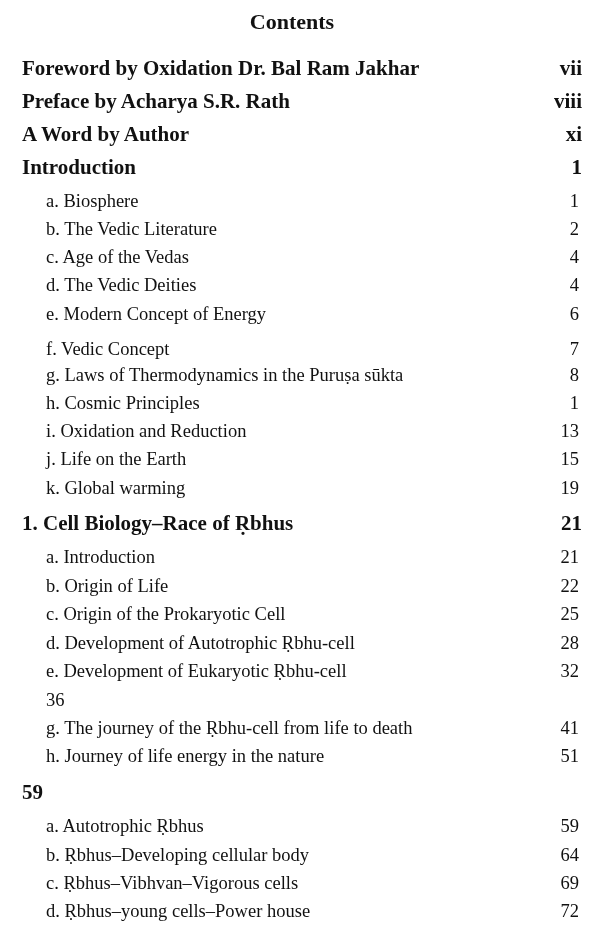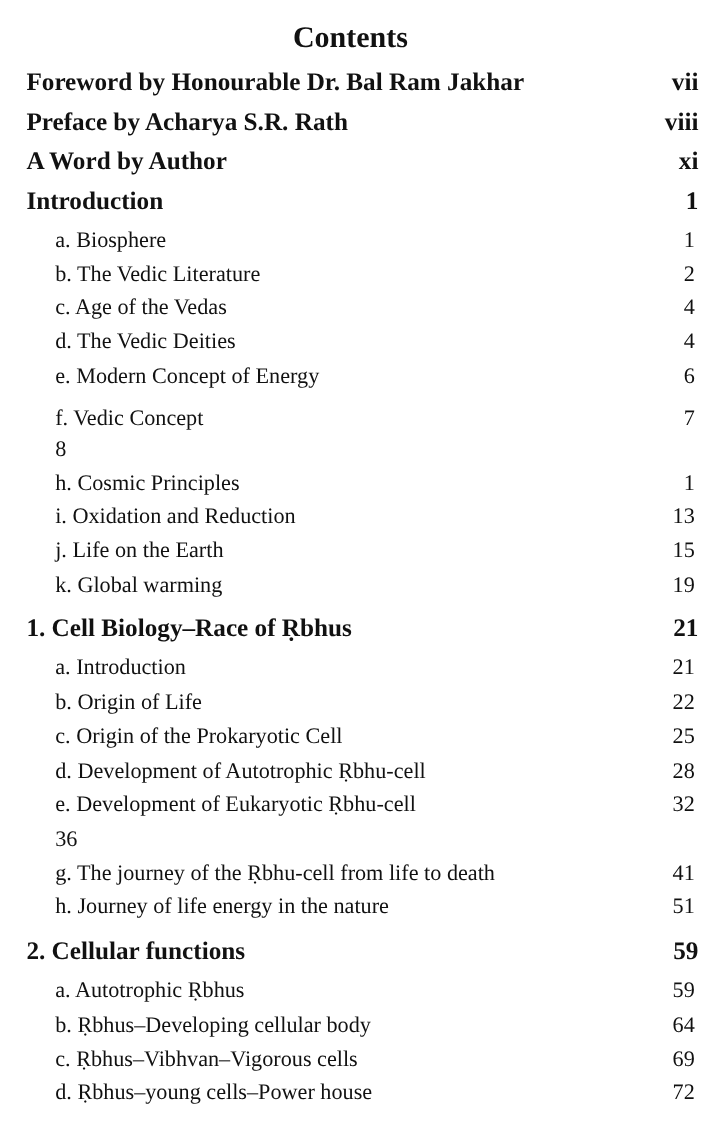--- a/index.html
+++ b/index.html
@@ -1,30 +1,30 @@
 <!DOCTYPE html>
 <html><head>
 <meta charset="utf-8">
 <style>
   html, body { margin:0; padding:0; background:#ffffff; }
   body { width:600px; height:944px; position:relative; overflow:hidden; color:#111; font-family:"Liberation Serif", serif; }
-  .title { position:absolute; left:0; width:584px; top:16px; text-align:center; font-weight:bold; font-size:25px; line-height:32px; }
+  .title { position:absolute; left:0; width:584px; top:6px; text-align:center; font-weight:bold; font-size:22px; line-height:32px; }
   .row { position:absolute; left:22px; width:560px; height:30px; display:flex; justify-content:space-between; align-items:center; }
   .row.major { font-weight:bold; font-size:21px; }
   .row.minor { left:46px; width:533px; font-size:18.5px; }
   .row .label { white-space:nowrap; }
   .row .page { text-align:left; }
 </style>
 </head>
 <body>
 
 <div class="title">Contents</div>
 
 <div class="row major" style="top:53px">
-    <span class="label">Foreword by Honourable Dr. Bal Ram Jakhar</span>
+    <span class="label">Foreword by Oxidation Dr. Bal Ram Jakhar</span>
     <span class="page">vii</span>
   </div>
 <div class="row major" style="top:86px">
     <span class="label">Preface by Acharya S.R. Rath</span>
     <span class="page">viii</span>
   </div>
 <div class="row major" style="top:119px">
     <span class="label">A Word by Author</span>
     <span class="page">xi</span>
   </div>
@@ -51,20 +51,21 @@
   </div>
 <div class="row minor" style="top:299px">
     <span class="label">e. Modern Concept of Energy</span>
     <span class="page">6</span>
   </div>
 <div class="row minor" style="top:334px">
     <span class="label">f. Vedic Concept</span>
     <span class="page">7</span>
   </div>
 <div class="row minor" style="top:360px">
+    <span class="label">g. Laws of Thermodynamics in the Puruṣa sūkta</span>
     <span class="page">8</span>
   </div>
 <div class="row minor" style="top:388px">
     <span class="label">h. Cosmic Principles</span>
     <span class="page">1</span>
   </div>
 <div class="row minor" style="top:416px">
     <span class="label">i. Oxidation and Reduction</span>
     <span class="page">13</span>
   </div>
@@ -108,21 +109,20 @@
 <div class="row minor" style="top:713px">
     <span class="label">g. The journey of the Ṛbhu-cell from life to death</span>
     <span class="page">41</span>
   </div>
 <div class="row minor" style="top:741px">
     <span class="label">h. Journey of life energy in the nature</span>
     <span class="page">51</span>
   </div>
 
 <div class="row major" style="top:777px">
-    <span class="label">2. Cellular functions</span>
     <span class="page">59</span>
   </div>
 
 <div class="row minor" style="top:811px">
     <span class="label">a. Autotrophic Ṛbhus</span>
     <span class="page">59</span>
   </div>
 <div class="row minor" style="top:840px">
     <span class="label">b. Ṛbhus–Developing cellular body</span>
     <span class="page">64</span>

